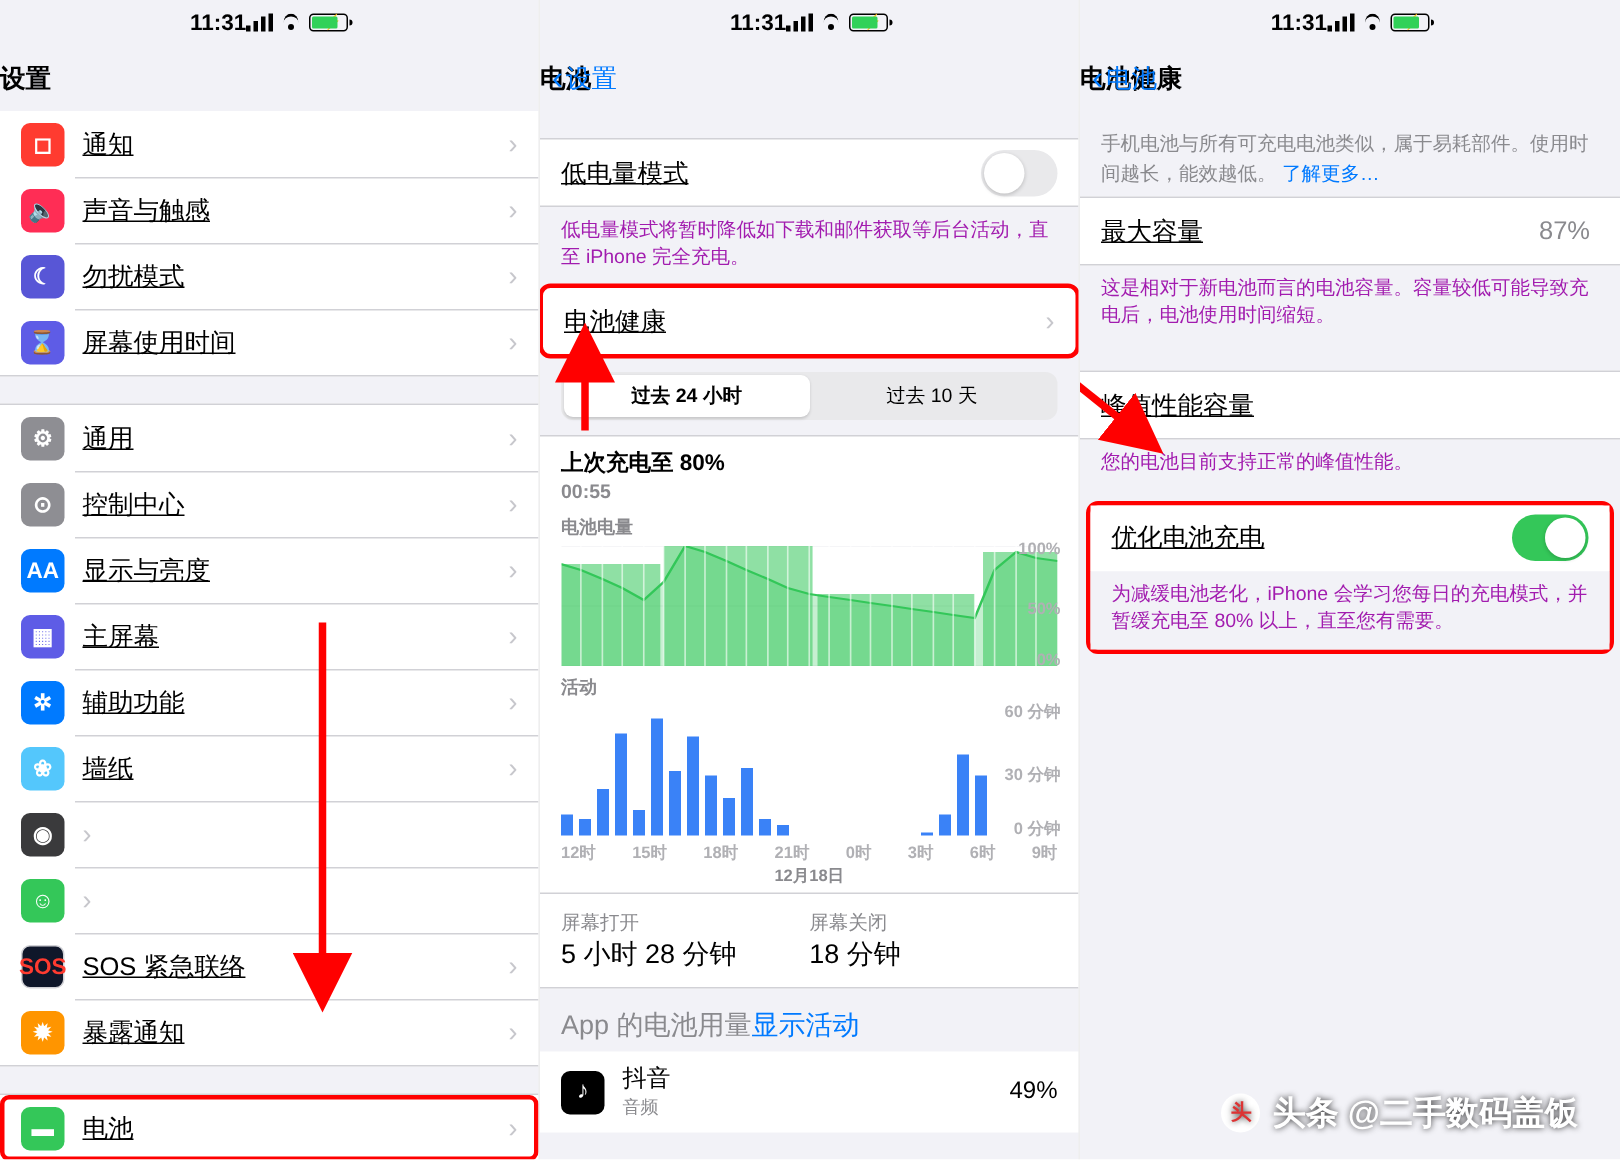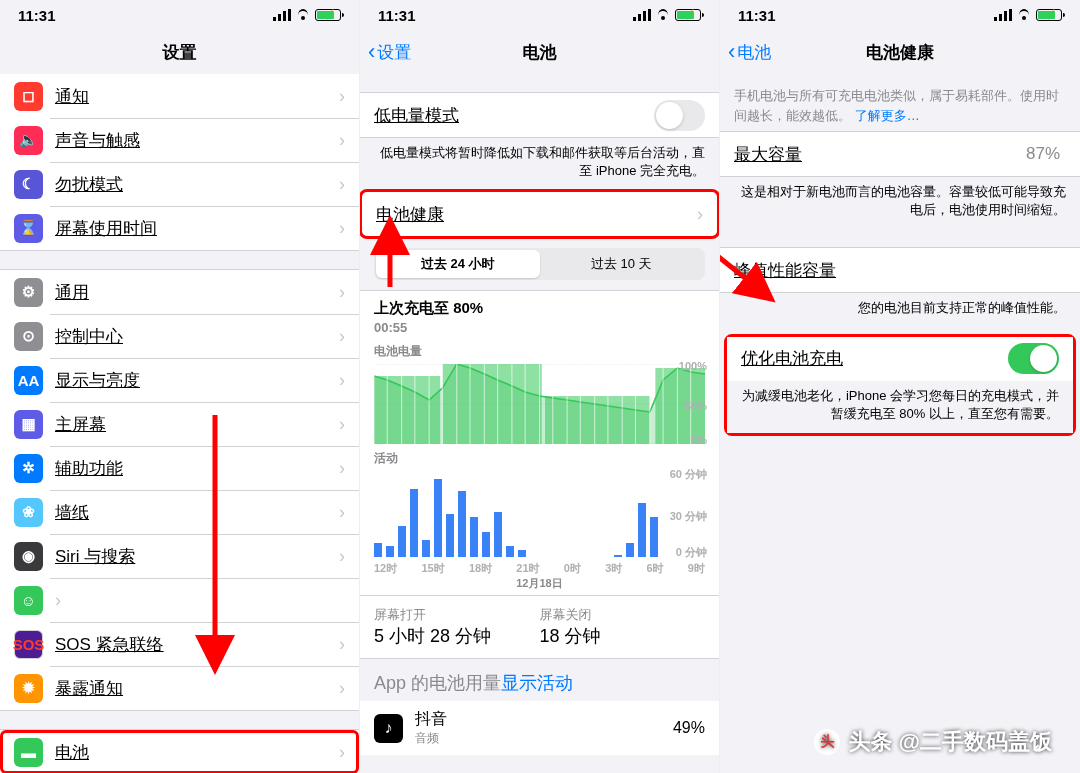--- a/index.html
+++ b/index.html
@@ -2,56 +2,56 @@
 <html><head>
 <meta charset="utf-8">
 <style>
   * { box-sizing: border-box; margin: 0; padding: 0; font-family: -apple-system, "Helvetica Neue", sans-serif; }
   body { background: #fff; width: 1080px; height: 773px; overflow: hidden; position: relative; }
   .wrap { display: flex; width: 1080px; height: 773px; }
   .phone { width: 360px; height: 773px; background: #f2f2f7; position: relative; overflow: hidden; border-right: 1px solid #eee; }
   .phone:last-child { border-right: none; }
 
   
-  .status { height: 30px; display: flex; align-items: center; justify-content: space-between; padding: 0 18px; background: #f2f2f7; font-weight: 600; font-size: 15px; }
+  .status { height: 30px; display: flex; align-items: center; justify-content: center; padding: 0 18px; background: #f2f2f7; font-weight: 600; font-size: 15px; }
   .status .right { display: flex; align-items: center; gap: 4px; }
   .sig, .wifi, .batt { display: inline-block; }
   .sig { width: 18px; height: 12px; background:
       linear-gradient(#000,#000) 0 8px/3px 4px no-repeat,
       linear-gradient(#000,#000) 5px 5px/3px 7px no-repeat,
       linear-gradient(#000,#000) 10px 2px/3px 10px no-repeat,
       linear-gradient(#000,#000) 15px 0/3px 12px no-repeat; }
   .wifi { width: 16px; height: 12px; position: relative; }
   .wifi::before { content:""; position:absolute; left:3px; top:0; width:10px; height:10px; border:2px solid #000; border-bottom:none; border-left:none; border-right:none; border-radius:50% 50% 0 0; transform: none; }
   .wifi::after { content:""; position:absolute; left:6px; top:7px; width:4px; height:4px; background:#000; border-radius:50%; }
   .batt { width: 26px; height: 12px; border: 1.5px solid #000; border-radius: 3px; position: relative; }
   .batt::before { content:""; position:absolute; right:-4px; top:3px; width:2px; height:4px; background:#000; border-radius:0 2px 2px 0; }
   .batt::after { content:""; position:absolute; left:1px; top:1px; bottom:1px; width:70%; background:#30d158; border-radius:1px; }
   .bolt { position:absolute; left:8px; top:-1px; font-size:10px; color:#000; }
 
   
-  .nav { height: 44px; display:flex; align-items:center; justify-content:center; position:relative; background:#f2f2f7; }
+  .nav { height: 44px; display:flex; align-items:center; justify-content:flex-start; position:relative; background:#f2f2f7; }
   .nav .title { font-size: 17px; font-weight: 600; }
   .nav .back { position:absolute; left:8px; display:flex; align-items:center; color:#007aff; font-size:17px; gap:2px; }
   .nav .back .chev { font-size:22px; line-height:1; }
 
   
   .group { background:#fff; border-top:0.5px solid #d1d1d6; border-bottom:0.5px solid #d1d1d6; }
   .group.nobtop { border-top: none; }
   .spacer { height: 18px; }
   .row { display:flex; align-items:center; height:44px; padding:0 14px; position:relative; }
   .row + .row::before { content:""; position:absolute; left:50px; right:0; top:0; height:0.5px; background:#d1d1d6; }
   .row .label { flex:1; font-size:17px; color:#000;text-decoration:underline; }
   .row .value { font-size:17px; color:#8a8a8e; margin-right:6px; }
   .row .chev-r { color:#c7c7cc; font-size:18px; }
   .icon-box { width:29px; height:29px; border-radius:6px; margin-right:12px; display:flex; align-items:center; justify-content:center; color:#fff; font-size:15px; font-weight:700; }
   .hl-red { outline: 3px solid #ff0000; outline-offset:-3px; border-radius:6px; }
   .hl-red-big { border: 3px solid #ff0000; border-radius:8px; margin: -1px; }
 
-  .footer-note { font-size:13px; color:#000000; padding:6px 14px 10px; line-height:1.4;text-align:right; }
+  .footer-note { font-size:13px; color:#a21caf; padding:6px 14px 10px; line-height:1.4; }
   .header-note { font-size:13px; color:#8a8a8e; padding:12px 14px 6px; line-height:1.5; }
   .header-note a { color:#007aff; text-decoration:none; }
   .toggle { width:51px; height:31px; border-radius:16px; position:relative; }
   .toggle.off { background:#e9e9eb; }
   .toggle.on  { background:#34c759; }
   .toggle::after { content:""; position:absolute; top:2px; width:27px; height:27px; background:#fff; border-radius:50%; box-shadow:0 1px 3px rgba(0,0,0,.2); }
   .toggle.off::after { left:2px; }
   .toggle.on::after  { right:2px; }
 
   
@@ -84,21 +84,21 @@
   
   .arrow { position:absolute; pointer-events:none; }
   .arrow svg { overflow:visible; }
 
   .watermark { position:absolute; right:28px; bottom:16px; color:#fff; font-size:22px; font-weight:600; display:flex; align-items:center; gap:8px; text-shadow:0 0 4px rgba(0,0,0,.8);}
   .watermark .wm-icon { width:26px; height:26px; border-radius:50%; background:#fff; color:#d33; display:flex; align-items:center; justify-content:center; font-size:14px; font-weight:700;}
 
   
   .c-red{background:#ff3b30}.c-pink{background:#ff2d55}.c-purple{background:#5856d6}.c-indigo{background:#5e5ce6}
   .c-gray{background:#8e8e93}.c-blueA{background:#007aff}.c-lblue{background:#54c7fc}
-  .c-darkgray{background:#3a3a3c}.c-green{background:#34c759}.c-sos{background:#4c1d95;color:#ff3b30;border:0.5px solid #d1d1d6}
+  .c-darkgray{background:#3a3a3c}.c-green{background:#34c759}.c-sos{background:#0f172a;color:#ff3b30;border:0.5px solid #d1d1d6}
   .c-orange{background:#ff9500}
 </style>
 </head>
 <body>
 
 <div class="wrap">
 
 <div class="phone">
   <div class="status">
     <span>11:31</span>
@@ -163,21 +163,20 @@
           <span class="label">辅助功能</span>
           <span class="chev-r">›</span>
         </div>
         <div class="row">
           <span class="icon-box c-lblue">❀</span>
           <span class="label">墙纸</span>
           <span class="chev-r">›</span>
         </div>
         <div class="row">
           <span class="icon-box c-darkgray">◉</span>
-          <span class="label">Siri 与搜索</span>
           <span class="chev-r">›</span>
         </div>
         <div class="row">
           <span class="icon-box c-green">☺</span>
           <span class="chev-r">›</span>
         </div>
         <div class="row">
           <span class="icon-box c-sos">SOS</span>
           <span class="label">SOS 紧急联络</span>
           <span class="chev-r">›</span>

